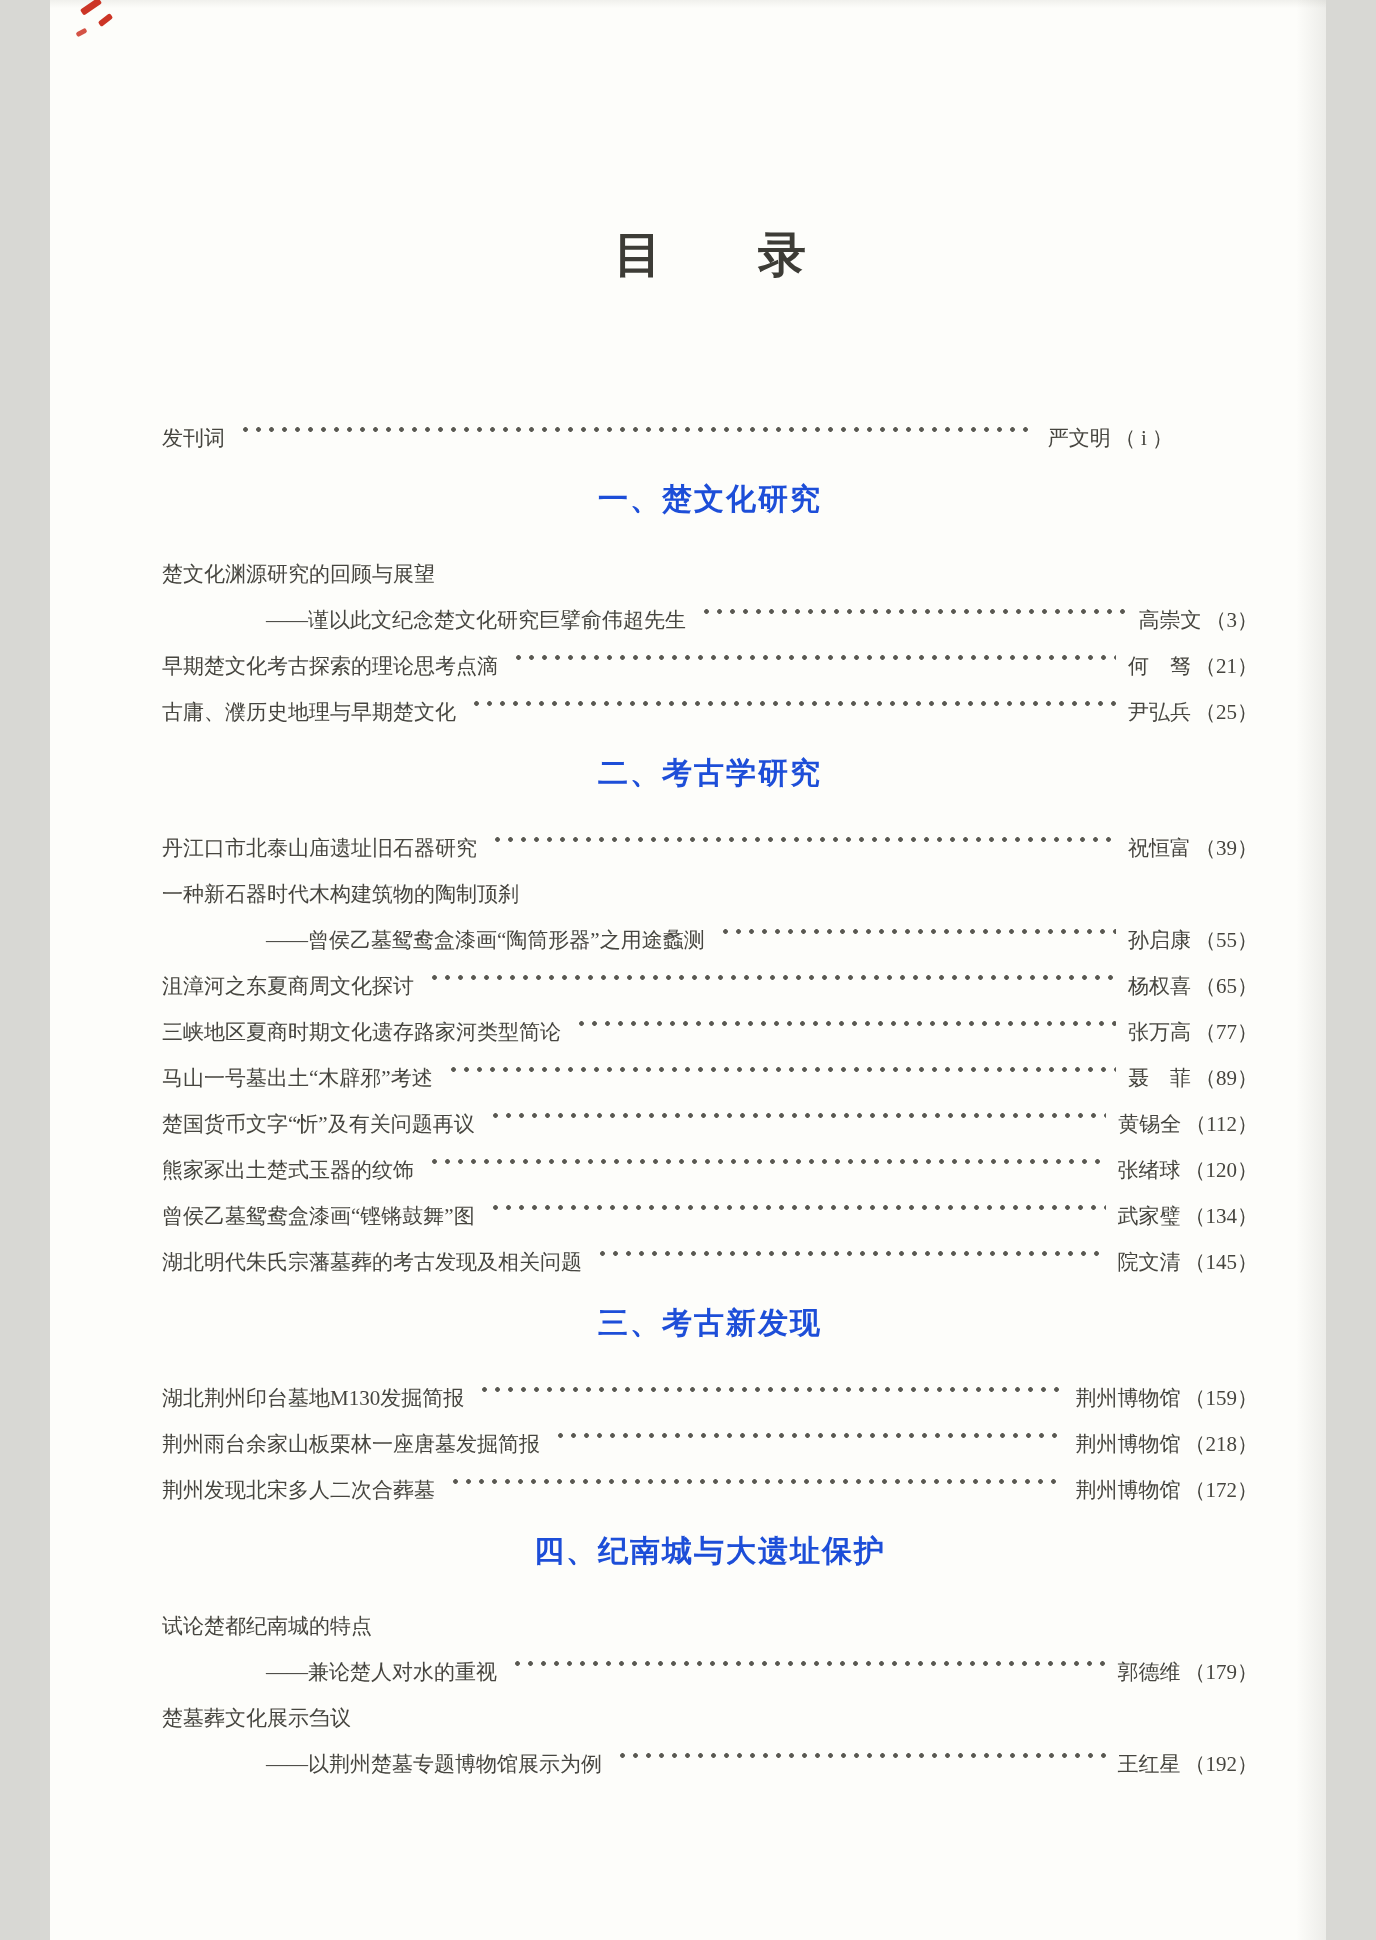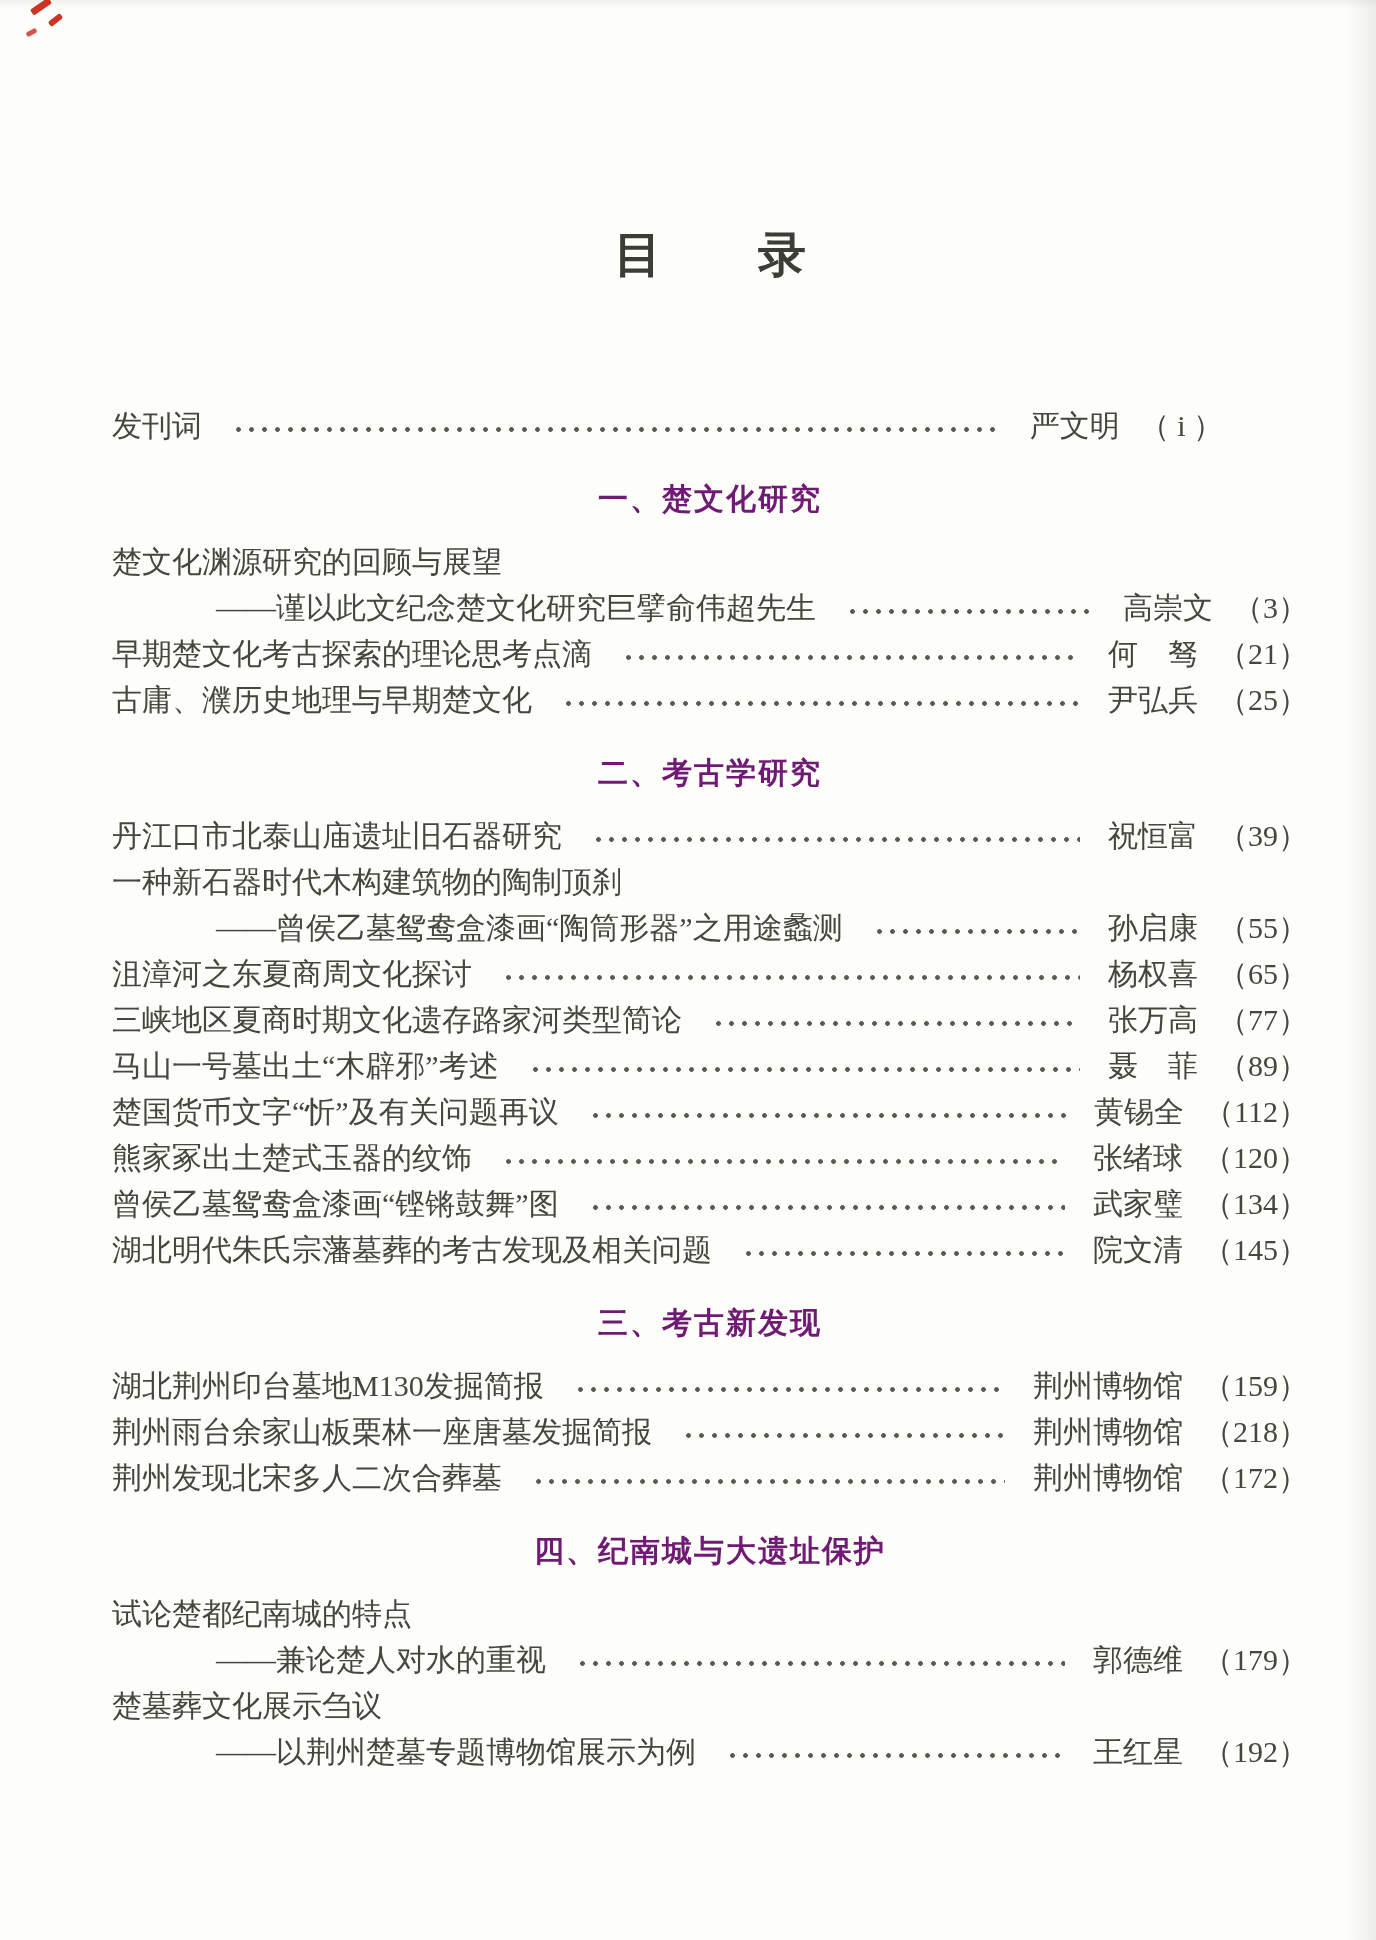--- a/index.html
+++ b/index.html
@@ -1,18 +1,18 @@
 <!DOCTYPE html>
 <html><head>
 <meta charset="utf-8">
 <style>
   html,body { margin:0; padding:0; background:#d8d8d4; }
   .page {
     position:relative;
-    width:1376px; height:1940px;
+    width:1276px; height:1940px;
     margin:0 auto;
     background:#fdfdfa;
     overflow:hidden;
     font-family:"Liberation Serif","DejaVu Serif",serif;
     color:#46453f;
   }
   .edge-shade {
     position:absolute; top:0; right:0; width:30px; height:100%;
     background:linear-gradient(to right, rgba(90,90,80,0) 0%, rgba(90,90,80,0.10) 100%);
     pointer-events:none;
@@ -32,25 +32,24 @@
   .page-title {
     text-align:center;
     padding-top:226px;
     font-size:48px; font-weight:700; line-height:58px;
     color:#3d3c36;
   }
 
   .foreword-gap { height:122px; }
 
   .row {
-    display:flex; align-items:flex-start;
+    display:flex; align-items:flex-end;
     height:46px;
-    font-size:30px;
+    font-size:21px;
     white-space:nowrap;
-    gap:16px;
   }
   .row .t { flex:0 0 auto; }
   .row.sub { padding-left:104px; }
   .row.foreword { margin-right:85px; }
 
   .leader {
     flex:1 1 auto;
     align-self:stretch;
     margin:0 12px 0 14px;
     background-image:radial-gradient(circle, #5a5952 2px, rgba(0,0,0,0) 2.7px);
@@ -62,21 +61,21 @@
   .a { flex:0 0 auto; }
   .p { flex:0 0 auto; margin-left:4px; }
 
   .heading {
     text-align:center;
     font-family:"Liberation Sans","DejaVu Sans",sans-serif;
     font-weight:700;
     font-size:30px; line-height:42px;
     margin:26px 0 22px 0;
     letter-spacing:2px;
-    color:#701a75;
+    color:#1d4ed8;
   }
 </style>
 </head>
 <body>
 
 <div class="page" style="background: rgb(253, 253, 250); color: rgb(70, 69, 63);">
   <div class="top-shade"></div>
   <div class="edge-shade"></div>
   <div class="scan-mark m1" style="background: rgb(204, 53, 38);"></div>
   <div class="scan-mark m2" style="background: rgb(204, 53, 38);"></div>

